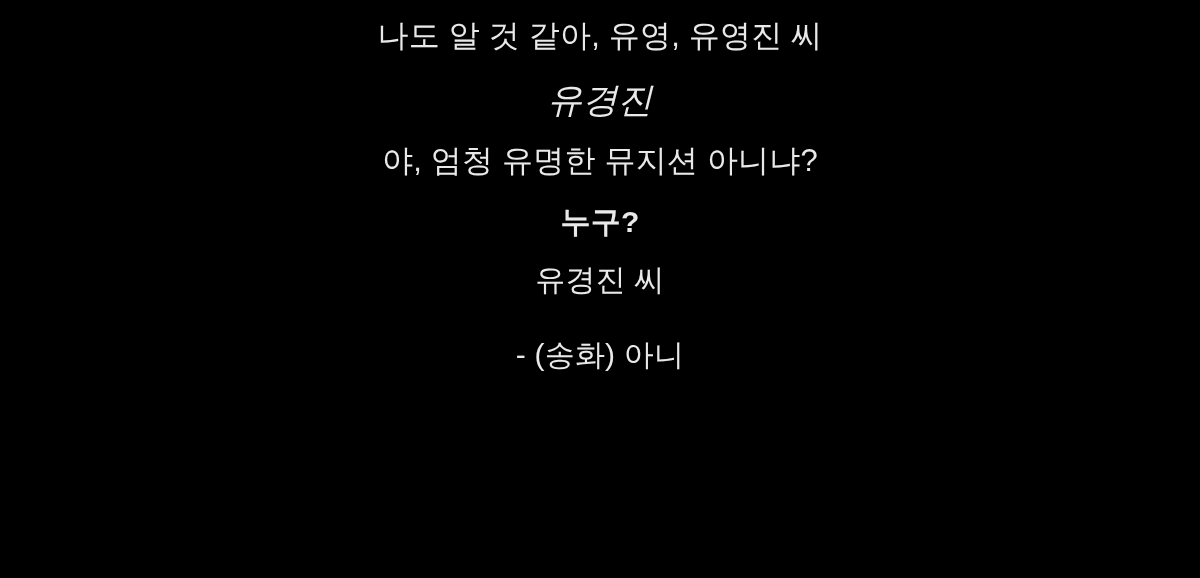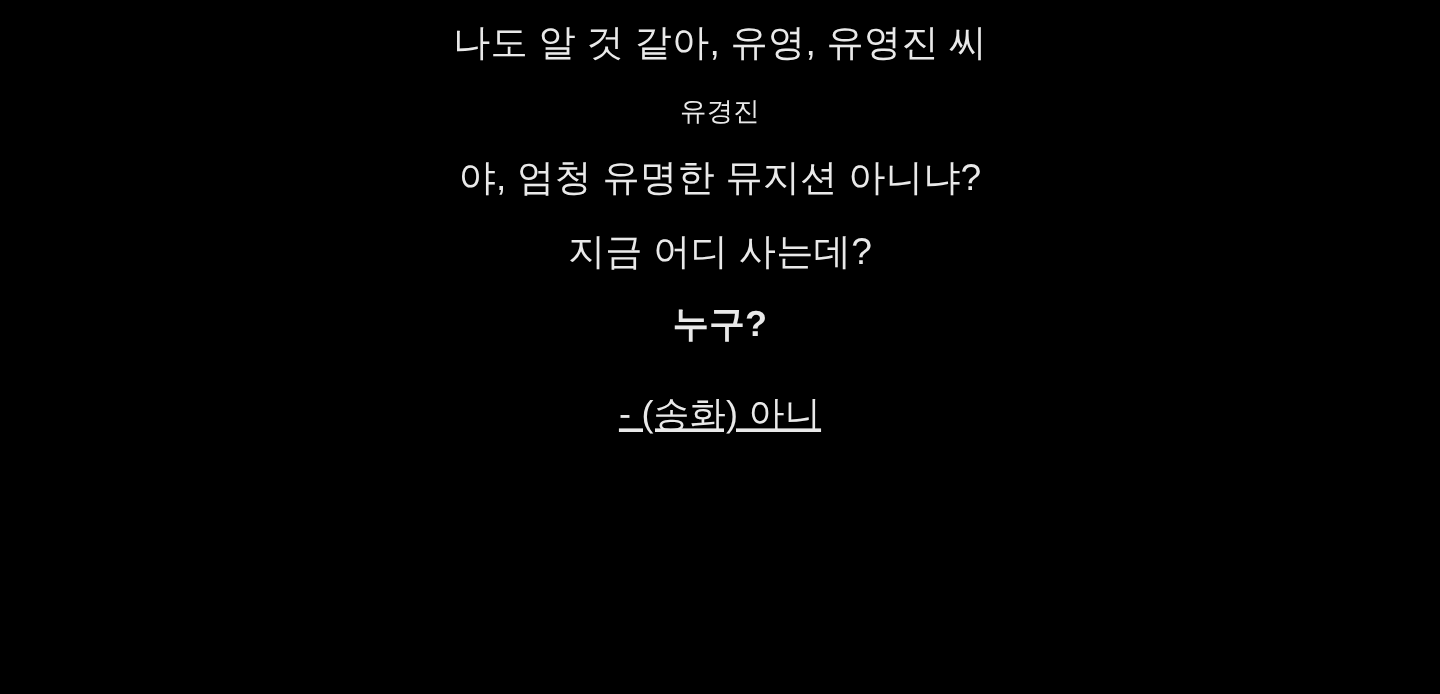--- a/index.html
+++ b/index.html
@@ -34,34 +34,34 @@
   .caption-line {
     color: #e9e9e9;
     text-align: center;
     white-space: pre;
     letter-spacing: 0.2px;
     text-shadow: 0 0 2px rgba(0,0,0,0.9);
     line-height: 1.0;
   }
   
   .l0 { margin-top: 20px;  font-size: 31px; }
-  .l1 { margin-top: 31px;  font-size: 22px; }
+  .l1 { margin-top: 31px;  font-size: 35px; font-style: italic; }
   .l2 { margin-top: 28px;  font-size: 31px; }
   .l3 { margin-top: 31px;  font-size: 31px; }
   .l4 { margin-top: 31px;  font-size: 30px; font-weight: bold; }
   .l5 { margin-top: 28px;  font-size: 30px; }
   .l6 { margin-top: 37px;  font-size: 31px; }
-  .l7 { margin-top: 45px;  font-size: 30px; text-decoration: underline; }
+  .l7 { margin-top: 45px;  font-size: 30px; }
   .l8 { margin-top: 21px;  font-size: 30px; }
 </style>
 </head>
 <body>
 
 <div id="screen">
   <div class="caption-stack">
     <div class="caption-line l0">나도 알 것 같아, 유영, 유영진 씨</div>
     <div class="caption-line l1">유경진</div>
     <div class="caption-line l2">야, 엄청 유명한 뮤지션 아니냐?</div>
-    <div class="caption-line l3">지금 어디 사는데?</div>
     <div class="caption-line l4">누구?</div>
+    <div class="caption-line l5">유경진 씨</div>
     <div class="caption-line l7">- (송화) 아니</div>
   </div>
 </div>
 
 </body></html>

